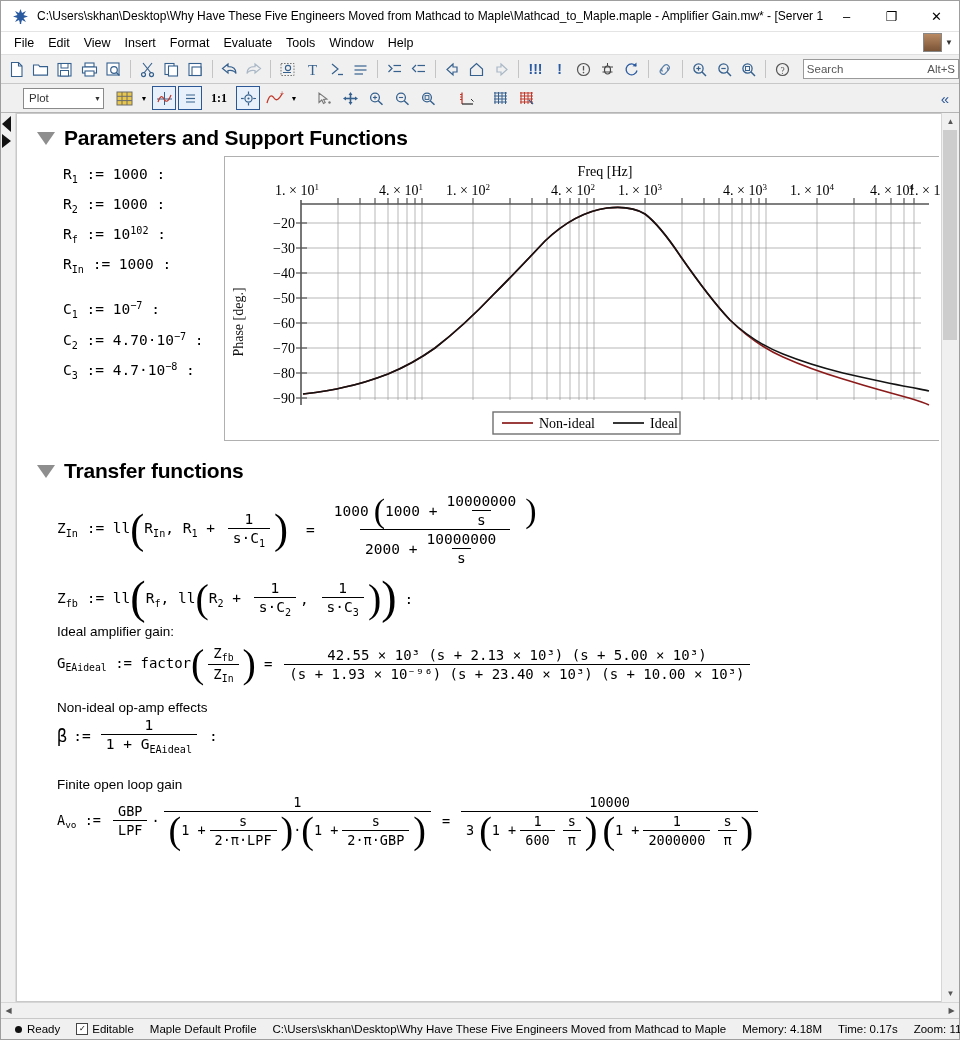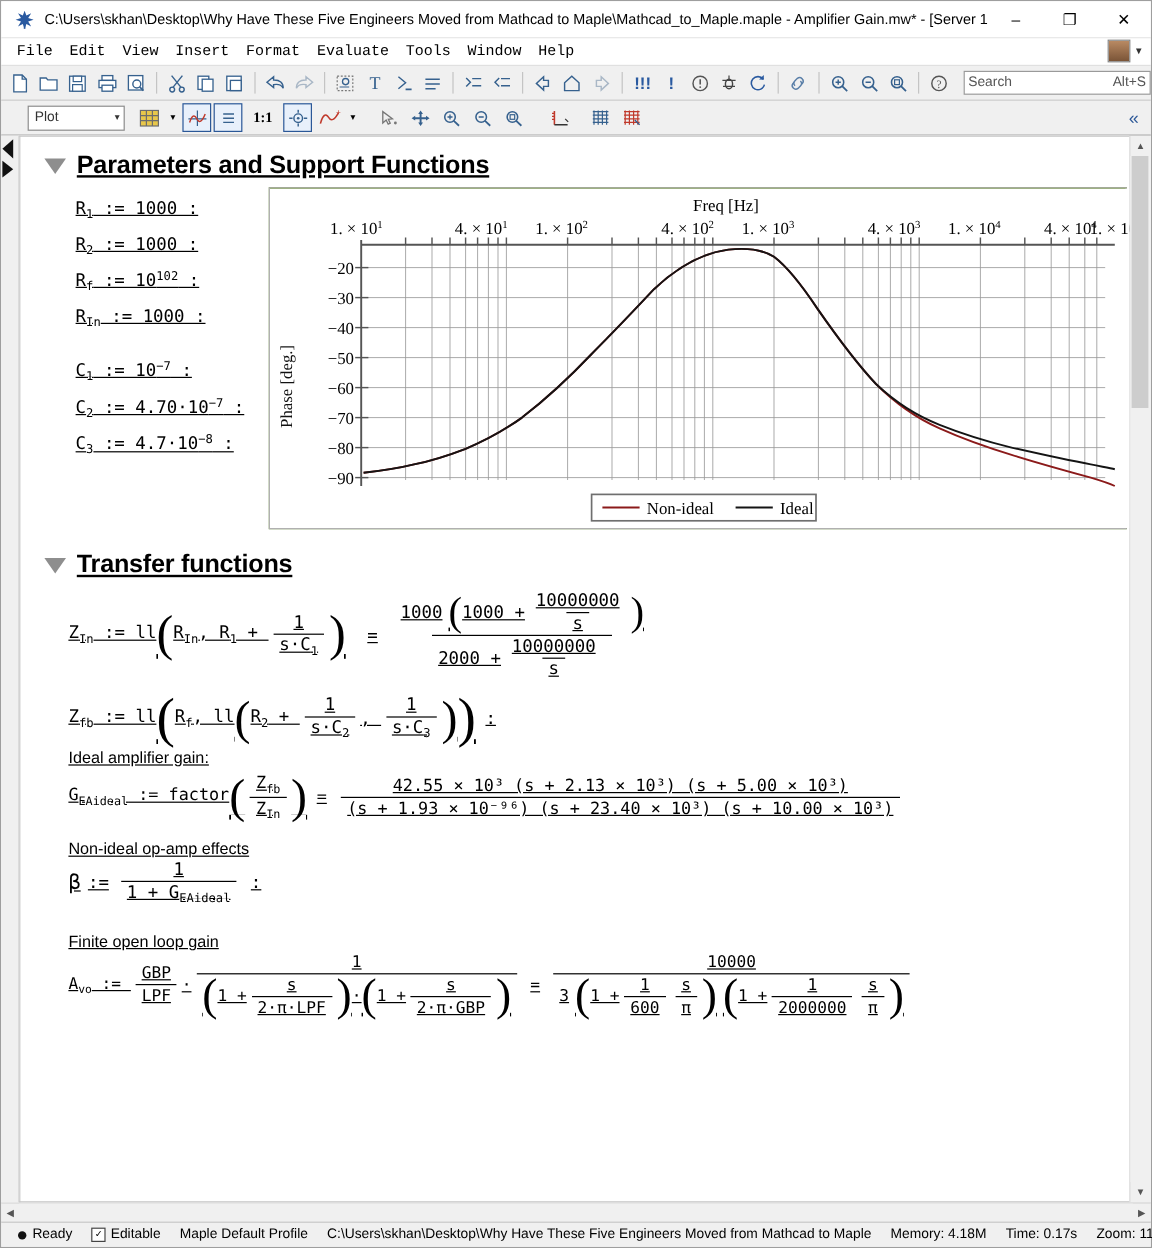--- a/index.html
+++ b/index.html
@@ -16,21 +16,21 @@
             border-bottom:1px solid #e4e4e4;}
   .tb-icon{width:26px;display:flex;align-items:center;justify-content:center;margin-left:6px;}
   .tb-title{flex:1;font-size:12px;white-space:nowrap;overflow:hidden;padding-left:4px;color:#000;}
   .tb-btns{display:flex;height:30px;}
   .tb-btn{width:45px;height:30px;display:flex;align-items:center;justify-content:center;
           font-size:13px;color:#000;}
 
   
   .menubar{height:22px;min-height:22px;display:flex;align-items:center;background:#ffffff;
            padding-left:6px;border-bottom:1px solid #e0e0e0;position:relative;}
-  .menu-item{padding:2px 7px;font-size:12.5px;color:#000;font-family:Liberation Mono, monospace;}
+  .menu-item{padding:2px 7px;font-size:12.5px;color:#000;}
   .menu-right{position:absolute;right:6px;top:1px;display:flex;align-items:center;gap:3px;}
   .avatar{width:17px;height:17px;background:linear-gradient(#b98a63,#7a5437);border:1px solid #888;}
   .caret-sm{font-size:8px;color:#333;}
 
   
   .toolbar1{height:28px;min-height:28px;display:flex;align-items:center;background:#f0f0f0;
             border-bottom:1px solid #c8c8c8;padding-left:4px;gap:1px;}
   .tbtn{width:24px;height:24px;display:flex;align-items:center;justify-content:center;
         border:1px solid transparent;border-radius:2px;}
   .tsep{width:1px;height:18px;background:#c4c4c4;margin:0 4px;}
@@ -62,36 +62,36 @@
               border-bottom:7px solid transparent;border-left:9px solid #111;}
   .doc{flex:1;background:#ffffff;overflow:hidden;position:relative;border:1px solid #c9c9c9;
        border-right:none;box-sizing:border-box;}
   .vscroll{width:17px;background:#f0f0f0;border-left:1px solid #d6d6d6;display:flex;
            flex-direction:column;align-items:center;}
   .sc-btn{width:17px;height:17px;display:flex;align-items:center;justify-content:center;font-size:8px;color:#555;}
   .sc-track{flex:1;width:17px;background:#f0f0f0;position:relative;}
   .sc-thumb{position:absolute;left:1px;top:0;width:14px;height:210px;background:#cdcdcd;}
 
   
-  .docpad{padding:8px 2px 0 12px;text-decoration:underline;}
+  .docpad{padding:8px 2px 0 12px;}
   .section-head{display:flex;align-items:center;gap:9px;margin:4px 0 6px 8px;}
   .tri{width:0;height:0;border-left:9px solid transparent;border-right:9px solid transparent;
        border-top:13px solid #8e8e8e;}
   .section-title{font-size:21px;font-weight:bold;letter-spacing:-0.2px;color:#000;}
 
   .mathrow{display:flex;align-items:flex-start;gap:16px;}
   .params{width:180px;padding-left:34px;padding-top:10px;box-sizing:border-box;}
   .mline{font-family:"DejaVu Sans Mono",monospace;font-size:14.5px;color:#000;margin-bottom:11px;
          white-space:nowrap;}
   .mline.gap{margin-top:26px;}
   sub{font-size:0.7em;vertical-align:-0.35em;}
   sup{font-size:0.7em;vertical-align:0.5em;}
 
   
-  .plotbox{width:722px;height:285px;border:1px solid #b0b0b0;background:#4d7c0f;position:relative;
+  .plotbox{width:722px;height:285px;border:1px solid #b0b0b0;background:#fde047;position:relative;
            box-sizing:border-box;}
   .plotsvg{position:absolute;left:0;top:0;}
 
   
   .mathblock{font-family:"DejaVu Sans Mono",monospace;font-size:14px;color:#000;
              display:flex;align-items:center;white-space:nowrap;}
   .frac{display:inline-flex;flex-direction:column;align-items:center;vertical-align:middle;
         margin:0 4px;}
   .frac .num{padding:0 5px 1px 5px;}
   .frac .den{padding:1px 5px 0 5px;border-top:1.4px solid #000;}

